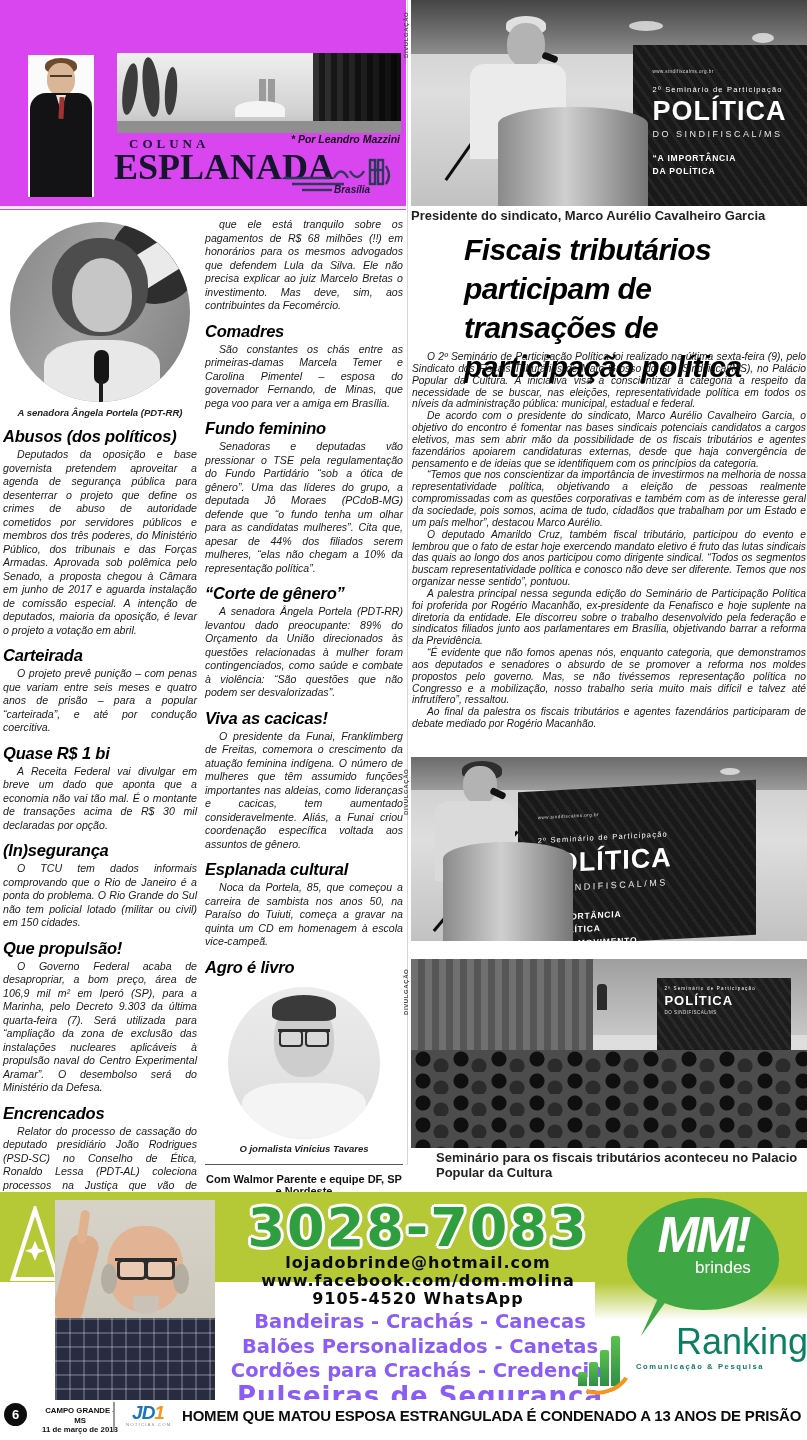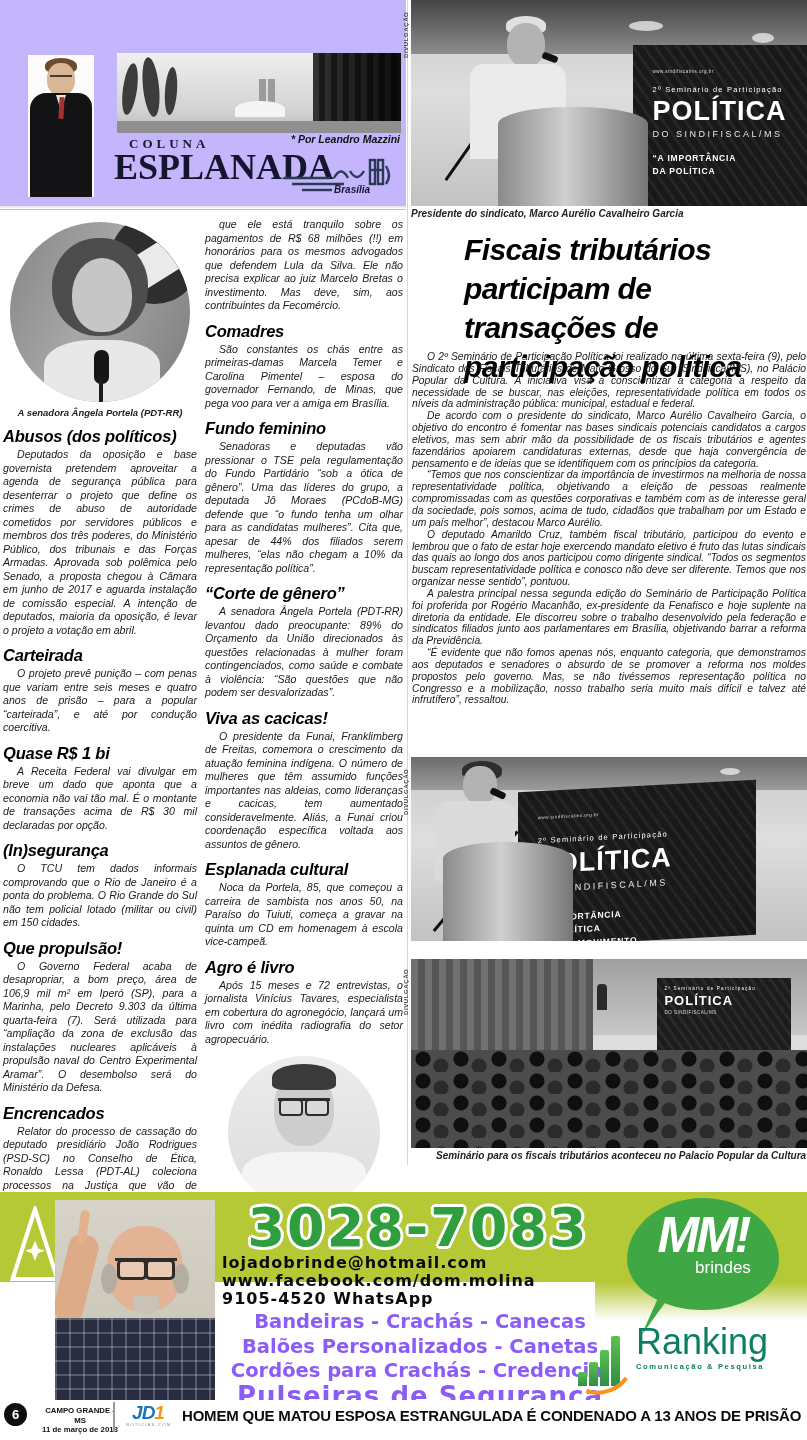--- a/index.html
+++ b/index.html
@@ -1,19 +1,19 @@
 <!DOCTYPE html>
 <html><head>
 <meta charset="utf-8">
 <style>
   * { margin:0; padding:0; box-sizing:border-box; }
   html,body { width:807px; height:1440px; background:#fff; font-family:"Liberation Sans", sans-serif; position:relative; overflow:hidden; }
 
   
-  .header-block { position:absolute; left:0; top:0; width:406px; height:210px; background:#c4b5fd; }
+  .header-block { position:absolute; left:0; top:0; width:406px; height:210px; background:#d946ef; }
   .mazzini { position:absolute; left:28px; top:55px; width:66px; height:142px; background:#fbfbfb; overflow:hidden; }
   .mz-head { position:absolute; left:19px; top:8px; width:28px; height:33px; background:#d9b695; border-radius:46%; }
   .mz-hair { position:absolute; left:17px; top:3px; width:32px; height:16px; background:#6b4a2e; border-radius:50% 50% 40% 40%; }
   .mz-glasses { position:absolute; left:22px; top:20px; width:22px; height:5px; border-top:2px solid #4a3a2c; }
   .mz-suit { position:absolute; left:2px; top:38px; width:62px; height:104px; background:#131316; border-radius:16px 14px 0 0; }
   .mz-shirt { position:absolute; left:28px; top:40px; width:10px; height:16px; background:#e9e7e2; clip-path:polygon(0 0,100% 0,50% 100%); }
   .mz-tie { position:absolute; left:31px; top:42px; width:5px; height:22px; background:#a3322e; transform:rotate(3deg); }
   .congress-photo { position:absolute; left:117px; top:53px; width:284px; height:80px; background:linear-gradient(#efefef,#d3d3d3 70%,#bdbdbd); overflow:hidden; }
   .cg-palm { position:absolute; background:#3c3c3c; border-radius:50%; }
   .cg-tower { position:absolute; background:#9b9b9b; }
@@ -67,21 +67,21 @@
   .bn-l1 { font-size:7.5px; letter-spacing:1.2px; margin-bottom:3%; white-space:nowrap; }
   .bn-pol { font-size:27px; font-weight:bold; letter-spacing:1px; line-height:1; margin-bottom:3%; }
   .bn-l3 { font-size:9px; letter-spacing:2.5px; color:#e8e8e8; margin-bottom:9%; white-space:nowrap; }
   .bn-q { font-size:8.5px; font-weight:bold; letter-spacing:.8px; line-height:1.55; }
   .sc-head { position:absolute; width:38px; height:44px; background:#b3b3b3; border-radius:46%; }
   .sc-hair { position:absolute; width:40px; height:18px; background:#e0e0e0; border-radius:50% 50% 30% 30%; }
   .sc-shirt { position:absolute; width:96px; height:95px; background:#ebebeb; border-radius:14px 14px 0 0; }
   .sc-podium { position:absolute; width:150px; background:linear-gradient(90deg,#8a8a8a,#cfcfcf 45%,#767676); border-radius:48% 48% 0 0 / 16% 16% 0 0; }
   .sc-micline { position:absolute; width:2.5px; background:#0e0e0e; transform-origin:top left; }
   .sc-mic { position:absolute; width:16px; height:7px; background:#111; border-radius:3px; }
-  .cap-l { font-size:10px; font-weight:bold; font-style:italic; color:#222; position:absolute; left:1px; }
+  .cap-l { font-size:13px; font-weight:bold; color:#222; position:absolute; left:1px; }
   .art-headline { position:absolute; left:54px; right:2px; top:230px; font-size:30px; line-height:39px; font-weight:bold; font-style:italic; letter-spacing:-0.6px; color:#000; }
   .art-body { position:absolute; left:2px; right:1px; top:351px; height:400px; overflow:hidden; font-size:10.3px; font-style:italic; line-height:11.85px; text-align:justify; color:#191919; }
   .art-body p { text-indent:15px; }
   .curtain { position:absolute; left:0; top:0; width:46%; height:64%; background:repeating-linear-gradient(90deg,#707070 0 7px,#565656 7px 14px); }
   .aud-back { position:absolute; left:46%; top:0; right:0; height:40%; background:linear-gradient(#9f9f9f,#c7c7c7); }
   .aud-banner { position:absolute; right:4%; top:10%; width:34%; height:42%; background:repeating-linear-gradient(55deg, rgba(255,255,255,.06) 0 3px, rgba(0,0,0,0) 3px 8px), #1c1c1c; color:#fff; padding:2% 2%; }
   .aud-banner .bn-pol { font-size:13px; margin:2% 0; }
   .aud-banner .bn-l1 { font-size:4.5px; }
   .aud-crowd { position:absolute; left:0; bottom:0; width:100%; height:52%;
       background-image: radial-gradient(circle at 12px 9px, #0f0f0f 7px, rgba(0,0,0,0) 8px), radial-gradient(circle at 30px 16px, #2b2b2b 7px, rgba(0,0,0,0) 8px);
@@ -99,35 +99,35 @@
   .am-head { position:absolute; left:52px; top:26px; width:76px; height:86px; background:#e2b394; border-radius:46%; }
   .am-earhair { position:absolute; width:16px; height:30px; background:#b4ada2; border-radius:50%; top:64px; }
   .am-glasses { position:absolute; left:60px; top:58px; width:62px; height:16px; border-top:3px solid #2c2c2c; }
   .am-glasses:before,.am-glasses:after { content:""; position:absolute; top:-2px; width:24px; height:15px; border:3px solid #2c2c2c; border-radius:5px; background:rgba(255,255,255,.3); }
   .am-glasses:before{left:2px;} .am-glasses:after{right:2px;}
   .am-goatee { position:absolute; left:78px; top:96px; width:26px; height:18px; background:#cac2b6; border-radius:0 0 45% 45%; }
   .am-shirt { position:absolute; left:0px; top:118px; width:160px; height:86px;
       background: repeating-linear-gradient(0deg, rgba(255,255,255,.22) 0 2px, rgba(0,0,0,0) 2px 14px), repeating-linear-gradient(90deg, rgba(255,255,255,.22) 0 2px, rgba(0,0,0,0) 2px 14px), #272c41; }
   .ad-phone { position:absolute; left:222px; top:4px; width:392px; text-align:center; font-family:"DejaVu Sans",sans-serif; font-size:54px; font-weight:bold; letter-spacing:2px; color:#2f9e3f;
       text-shadow:-2px -2px 0 #fff, 2px -2px 0 #fff, -2px 2px 0 #fff, 2px 2px 0 #fff, 0 3px 0 #fff, 3px 0 0 #fff, -3px 0 0 #fff, 0 -3px 0 #fff; }
-  .ad-contacts { position:absolute; left:222px; top:62px; width:392px; font-family:"DejaVu Sans",sans-serif; font-weight:bold; color:#0b0b0b; }
+  .ad-contacts { position:absolute; left:222px; top:62px; width:392px; text-align:center; font-family:"DejaVu Sans",sans-serif; font-weight:bold; color:#0b0b0b; }
   .ad-contacts div { font-size:16px; line-height:18px; letter-spacing:1px; }
   .ad-products { position:absolute; left:225px; top:118px; width:390px; text-align:center; font-family:"DejaVu Sans",sans-serif; font-weight:bold; color:#8b5cf6; }
   .ad-products div { font-size:19.5px; line-height:24.5px; letter-spacing:0px; }
   .ad-products div:last-child { font-size:26px; letter-spacing:1px; }
   .mm-bubble { position:absolute; right:28px; top:6px; width:152px; height:112px; background:#3fa844; border-radius:50% 50% 50% 50% / 55% 55% 45% 45%; color:#fff; text-align:center; }
   .mm-bubble .mm { font-size:50px; font-weight:bold; font-style:italic; letter-spacing:-3px; line-height:58px; margin-top:8px; }
   .mm-bubble .mm-sub { font-size:17px; margin-top:-6px; margin-left:40px; }
   .mm-tail { position:absolute; right:140px; top:108px; width:26px; height:36px; background:#3fa844; clip-path:polygon(100% 0, 0 100%, 62% 0); }
   .ranking { position:absolute; right:14px; top:128px; width:215px; height:80px; }
   .rk-bars { position:absolute; left:0; bottom:14px; width:52px; height:56px; }
   .rk-bars i { position:absolute; bottom:0; width:9px; background:linear-gradient(#5bc14f,#2f8f46); border-radius:2px 2px 0 0; }
   .rk-swoosh { position:absolute; left:-6px; bottom:6px; width:60px; height:46px; border:4px solid transparent; border-bottom-color:#f7941e; border-radius:50%; transform:rotate(-18deg); }
   .rk-text { position:absolute; left:58px; top:2px; color:#0c7f63; }
-  .rk-name { font-size:36px; letter-spacing:0px; font-weight:500; line-height:40px; }
+  .rk-name { font-size:36px; letter-spacing:0px; font-weight:500; line-height:40px;margin-left:40px; }
   .rk-sub { font-size:7.6px; letter-spacing:1.6px; font-weight:bold; }
 
   
   .footer { position:absolute; left:0; top:1400px; width:807px; height:40px; background:#fff; }
   .pg-circle { position:absolute; left:4px; top:3px; width:23px; height:23px; background:#0d0d0d; border-radius:50%; color:#fff; font-size:13px; font-weight:bold; text-align:center; line-height:23px; }
   .ft-city { position:absolute; left:40px; top:6px; width:80px; text-align:center; font-size:7.8px; font-weight:bold; color:#111; line-height:9.5px; }
   .ft-div { position:absolute; left:113px; top:2px; width:1.5px; height:30px; background:#9a9a9a; }
   .jd1 { position:absolute; left:126px; top:3px; width:44px; text-align:center; }
   .jd1 .jd-main { font-size:19px; font-weight:bold; font-style:italic; letter-spacing:-1px; line-height:19px; }
   .jd1 .jd-blue { color:#1c75bc; } .jd1 .jd-orange { color:#f7941e; }
@@ -212,21 +212,20 @@
   <p class="sec-body">São constantes os chás entre as primeiras-damas Marcela Temer e Carolina Pimentel – esposa do governador Fernando, de Minas, que pega voo para ver a amiga em Brasília.</p>
   <h3 class="sec">Fundo feminino</h3>
   <p class="sec-body">Senadoras e deputadas vão pressionar o TSE pela regulamentação do Fundo Partidário “sob a ótica de gênero”. Uma das líderes do grupo, a deputada Jô Moraes (PCdoB-MG) defende que “o fundo tenha um olhar para as candidatas mulheres”. Cita que, apesar de 44% dos filiados serem mulheres, “elas não chegam a 10% da representação política”.</p>
   <h3 class="sec">“Corte de gênero”</h3>
   <p class="sec-body">A senadora Ângela Portela (PDT-RR) levantou dado preocupante: 89% do Orçamento da União direcionados às questões relacionadas à mulher foram contingenciados, como saúde e combate à violência: “São questões que não podem ser desvalorizadas”.</p>
   <h3 class="sec">Viva as cacicas!</h3>
   <p class="sec-body">O presidente da Funai, Franklimberg de Freitas, comemora o crescimento da atuação feminina indígena. O número de mulheres que têm assumido funções importantes nas aldeias, como lideranças e cacicas, tem aumentado consideravelmente. Aliás, a Funai criou coordenação específica voltada aos assuntos de gênero.</p>
   <h3 class="sec">Esplanada cultural</h3>
   <p class="sec-body">Noca da Portela, 85, que começou a carreira de sambista nos anos 50, na Paraíso do Tuiuti, começa a gravar na quinta um CD em homenagem à escola vice-campeã.</p>
   <h3 class="sec">Agro é livro</h3>
-  <p class="sec-body">Após 15 meses e 72 entrevistas, o jornalista Vinícius Tavares, especialista em cobertura do agronegócio, lançará um livro com inédita radiografia do setor agropecuário.</p>
 
   <div class="circle-photo journo-photo">
     <div class="jr-shirt"></div>
     <div class="jr-head"></div>
     <div class="jr-hair"></div>
     <div class="jr-glasses"></div>
   </div>
   <div class="photo-cap">O jornalista Vinícius Tavares</div>
   <div class="mid-rule"></div>
   <div class="mid-footer">Com Walmor Parente e equipe DF, SP e Nordeste</div>
@@ -259,20 +258,21 @@
 
   <h1 class="art-headline">Fiscais tributários participam de transações de participação política</h1>
 
   <div class="art-body">
     <p>O 2º Seminário de Participação Política foi realizado na última sexta-feira (9), pelo Sindicato dos Fiscais Tributários de Mato Grosso do Sul (Sindifiscal/MS), no Palácio Popular da Cultura. A iniciativa visa a conscientizar a categoria a respeito da necessidade de se buscar, nas eleições, representatividade política em todos os níveis da administração pública: municipal, estadual e federal.</p>
     <p>De acordo com o presidente do sindicato, Marco Aurélio Cavalheiro Garcia, o objetivo do encontro é fomentar nas bases sindicais potenciais candidatos a cargos eletivos, mas sem abrir mão da possibilidade de os fiscais tributários e agentes fazendários apoiarem candidaturas externas, desde que haja convergência de pensamento e de ideias que se identifiquem com os princípios da categoria.</p>
     <p>“Temos que nos conscientizar da importância de investirmos na melhoria de nossa representatividade política, objetivando a eleição de pessoas realmente compromissadas com as questões corporativas e também com as de interesse geral da sociedade, pois somos, acima de tudo, cidadãos que trabalham por um Estado e um país melhor”, destacou Marco Aurélio.</p>
     <p>O deputado Amarildo Cruz, também fiscal tributário, participou do evento e lembrou que o fato de estar hoje exercendo mandato eletivo é fruto das lutas sindicais das quais ao longo dos anos participou como dirigente sindical. “Todos os segmentos buscam representatividade política e conosco não deve ser diferente. Temos que nos organizar nesse sentido”, pontuou.</p>
     <p>A palestra principal nessa segunda edição do Seminário de Participação Política foi proferida por Rogério Macanhão, ex-presidente da Fenafisco e hoje suplente na diretoria da entidade. Ele discorreu sobre o trabalho desenvolvido pela federação e sindicatos filiados junto aos parlamentares em Brasília, objetivando barrar a reforma da Previdência.</p>
     <p>“É evidente que não fomos apenas nós, enquanto categoria, que demonstramos aos deputados e senadores o absurdo de se promover a reforma nos moldes propostos pelo governo. Mas, se não tivéssemos representação política no Congresso e a mobilização, nosso trabalho seria muito mais difícil e talvez até infrutífero”, ressaltou.</p>
+    <p>Ao final da palestra os fiscais tributários e agentes fazendários participaram de debate mediado por Rogério Macanhão.</p>
   </div>
 
   <span class="v-credit" style="top:815px;">DIVULGAÇÃO</span>
 
   <div class="scene" style="top:757px; height:184px;">
     <div class="sc-ceiling" style="height:18%; background:linear-gradient(#6b6b6b,#9c9c9c);"></div>
     <div class="sc-light" style="left:78%;top:6%;width:20px;height:7px;"></div>
     <div class="sc-banner" style="left:27%; right:13%; top:16%; transform:skewY(-3deg);">
       <div class="bn-url">www.sindifiscalms.org.br</div>
       <div class="bn-l1">2º Seminário de Participação</div>

